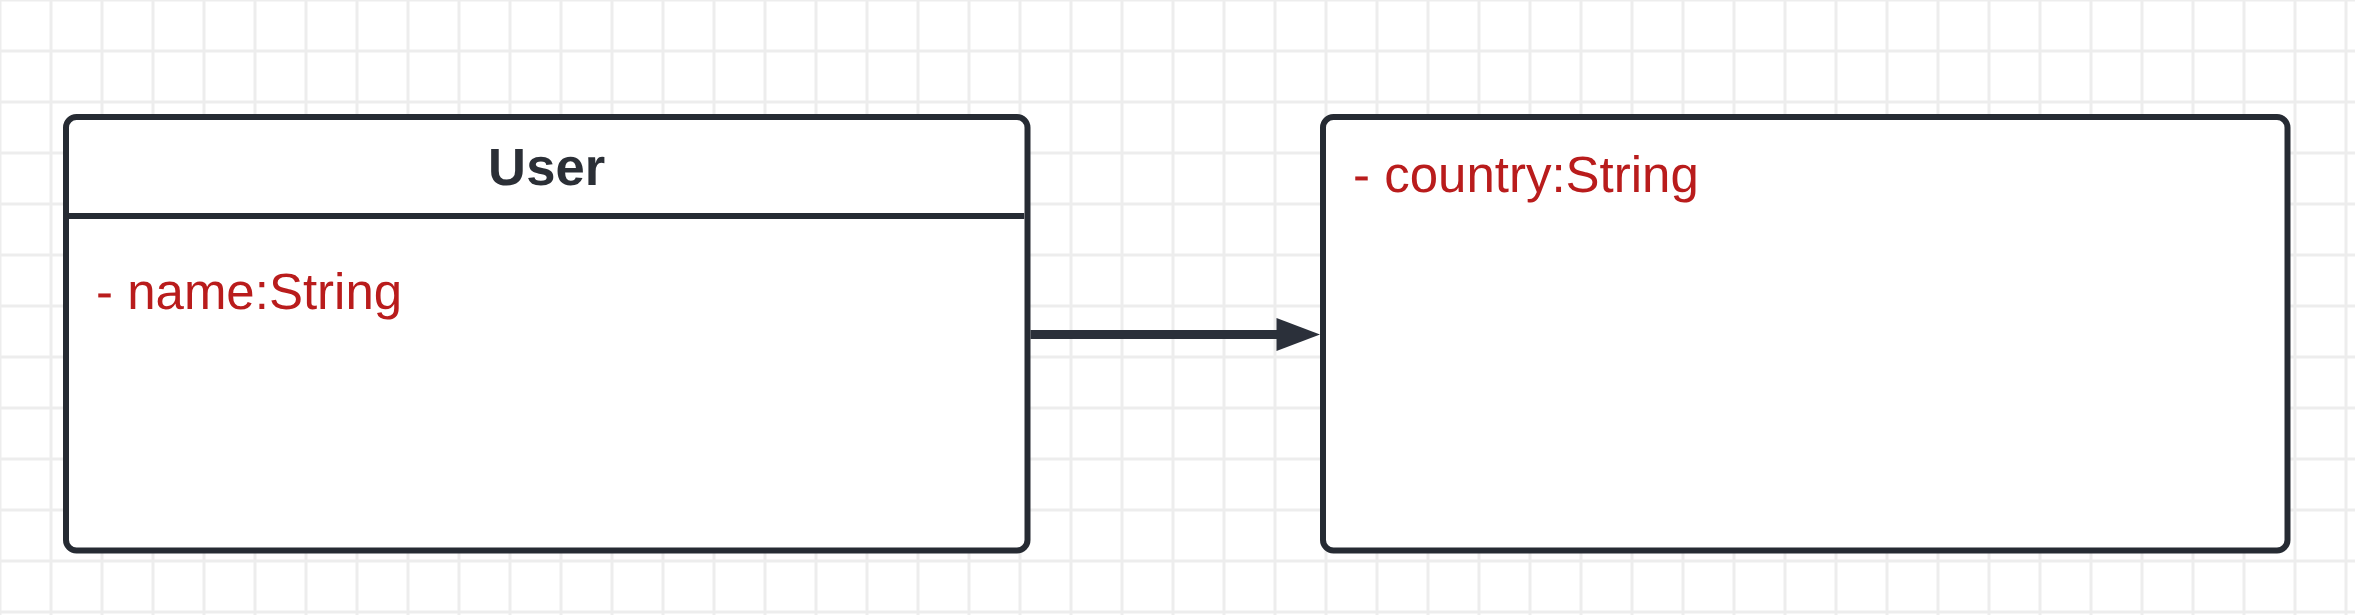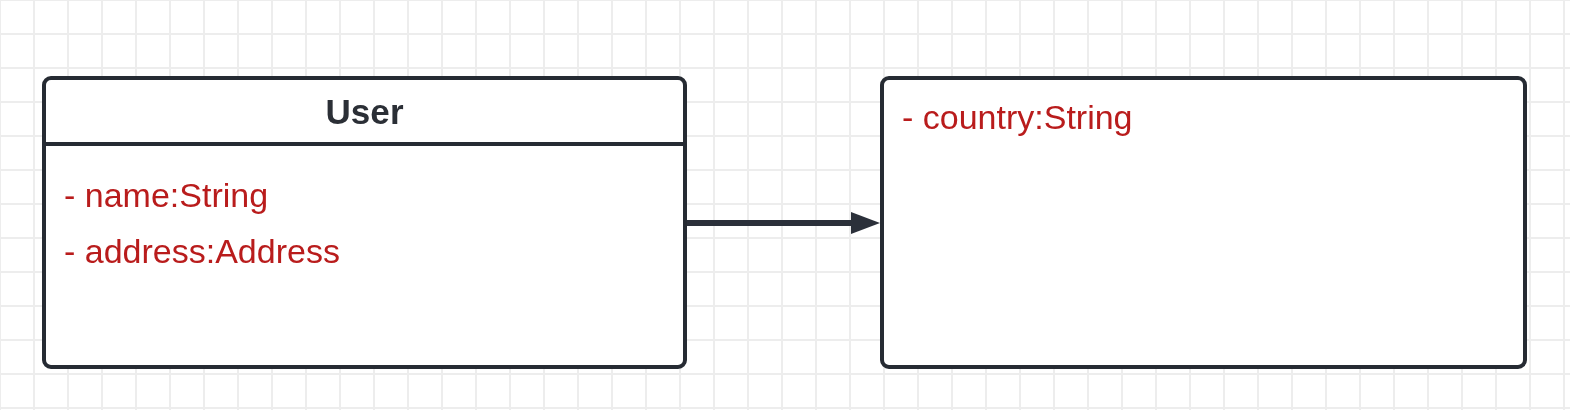--- a/index.html
+++ b/index.html
@@ -77,21 +77,20 @@
 <body>
 
 <div id="canvas" style="width: 1570px; height: 410px; background-size: 34px 34px;">
 
   <div class="uml-class" id="class-user" style="left: 42px; top: 76px; width: 645px; height: 293px; border-color: rgb(38, 43, 51);">
     <div class="uml-class-header">
       <span class="uml-class-name">User</span>
     </div>
     <div class="uml-class-body">
       <div class="uml-attr">- name:String</div>
-      <div class="uml-attr">- address:Address</div>
     </div>
   </div>
 
   <div class="uml-class" id="class-address" style="left: 880px; top: 76px; width: 647px; height: 293px; border-color: rgb(38, 43, 51);">
     <div class="uml-class-body">
       <div class="uml-attr">- country:String</div>
     </div>
   </div>
 
   <svg class="assoc-arrow" id="connector-0" xmlns="http://www.w3.org/2000/svg" width="233" height="40" style="left: 667px; top: 203px;">

